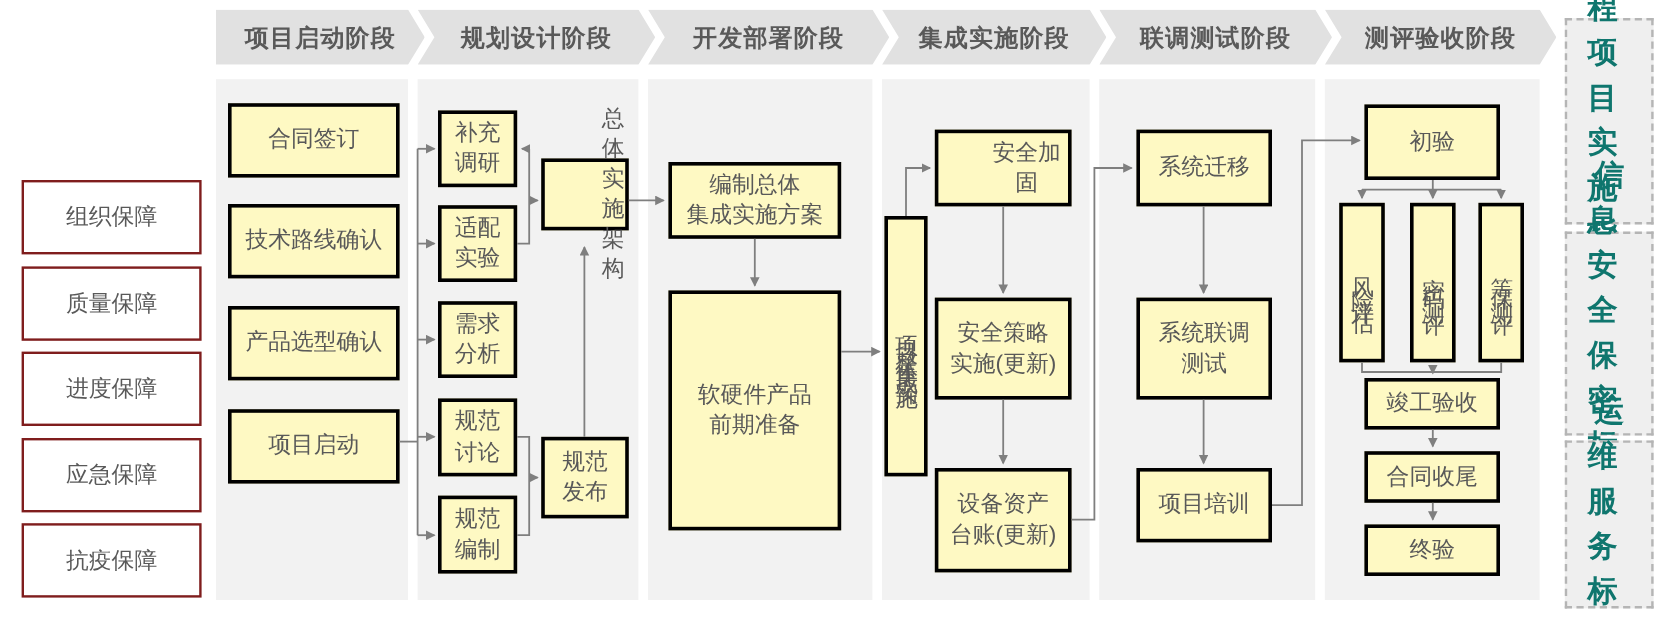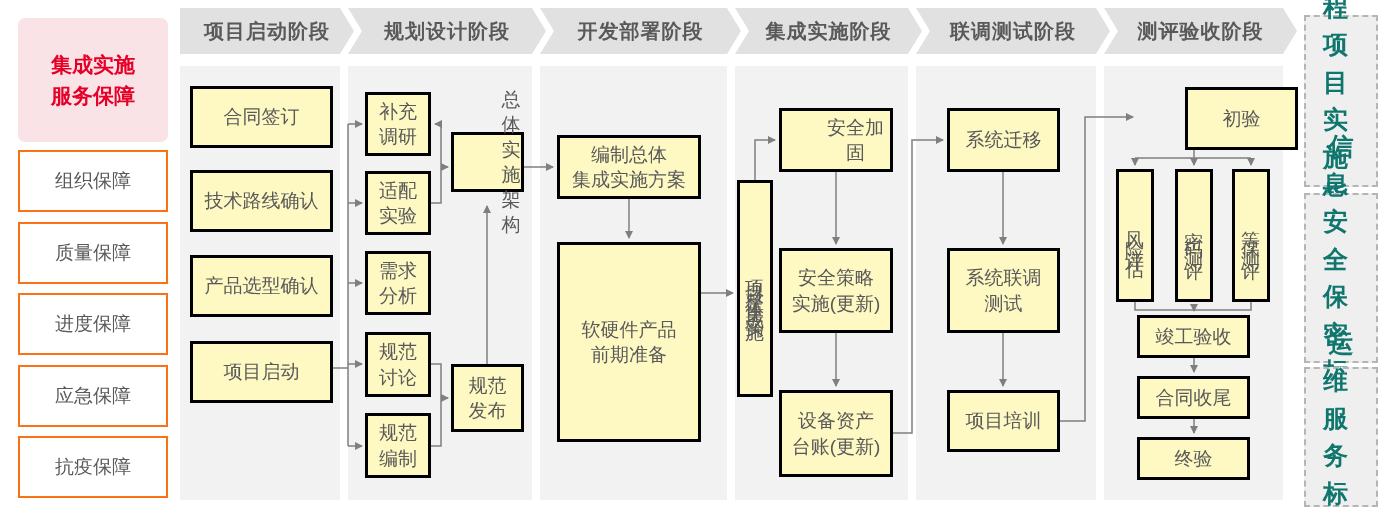--- a/index.html
+++ b/index.html
@@ -31,21 +31,21 @@
   #ph6{left:1104px;width:193px;}
   
   .title-box{
     position:absolute;left:18px;top:18px;width:150px;height:124px;
     background:#fae3e7;border-radius:7px;
     display:flex;align-items:center;justify-content:center;text-align:center;
     color:#e60027;font-size:21px;font-weight:bold;line-height:1.5;white-space:pre-line;
   }
   .assurance{
     position:absolute;left:18px;width:150px;height:62px;
-    background:#ffffff;border:2px solid #f97316;box-sizing:border-box;
+    background:#ffffff;border:2px solid #7f1d1d;box-sizing:border-box;
     display:flex;align-items:center;justify-content:center;
     font-size:19px;color:#595959;
   }
   #a0{top:150px;} #a1{top:222px;} #a2{top:293px;} #a3{top:365px;} #a4{top:436px;}
   
   .box{
     position:absolute;background:#fef9c3;border:3px solid #000000;box-sizing:border-box;
     display:flex;align-items:center;justify-content:center;text-align:center;
     font-size:19px;line-height:1.32;color:#595959;white-space:pre-line;
   }
@@ -67,21 +67,21 @@
   
   #integration{left:737px;top:180px;width:36px;height:217px;letter-spacing:6px;}
   #harden{left:779px;top:108px;width:114px;height:64px;padding-left:39px;}
   #policy{left:779px;top:248px;width:114px;height:85px;}
   #ledger{left:779px;top:390px;width:114px;height:87px;}
   
   #migrate{left:947px;top:108px;width:113px;height:64px;}
   #jointtest{left:947px;top:248px;width:113px;height:85px;}
   #training{left:947px;top:390px;width:113px;height:62px;}
   
-  #initial{left:1137px;top:87px;width:113px;height:63px;margin-left:48px;}
+  #initial{left:1137px;top:87px;width:113px;height:63px;}
   #risk{left:1116px;top:169px;width:38px;height:133px;letter-spacing:10px;}
   #crypto{left:1175px;top:169px;width:38px;height:133px;letter-spacing:10px;}
   #classified{left:1232px;top:169px;width:38px;height:133px;letter-spacing:10px;}
   #completion{left:1137px;top:315px;width:113px;height:43px;}
   #closure{left:1137px;top:376px;width:113px;height:43px;}
   #finalacc{left:1137px;top:437px;width:113px;height:43px;}
   
   .standard{
     position:absolute;left:1304px;width:74px;background:#efefef;
     border:2px dashed #b5b5b5;box-sizing:border-box;
@@ -107,22 +107,20 @@
   <div class="panel" id="panel5"></div>
   <div class="panel" id="panel6"></div>
 
   <div class="phase first" id="ph1">项目启动阶段</div>
   <div class="phase" id="ph2">规划设计阶段</div>
   <div class="phase" id="ph3">开发部署阶段</div>
   <div class="phase" id="ph4">集成实施阶段</div>
   <div class="phase" id="ph5">联调测试阶段</div>
   <div class="phase" id="ph6">测评验收阶段</div>
 
-  <div class="title-box">集成实施
-服务保障</div>
   <div class="assurance" id="a0">组织保障</div>
   <div class="assurance" id="a1">质量保障</div>
   <div class="assurance" id="a2">进度保障</div>
   <div class="assurance" id="a3">应急保障</div>
   <div class="assurance" id="a4">抗疫保障</div>
 
   <div class="box p1" id="p1b0">合同签订</div>
   <div class="box p1" id="p1b1">技术路线确认</div>
   <div class="box p1" id="p1b2">产品选型确认</div>
   <div class="box p1" id="p1b3">项目启动</div>

